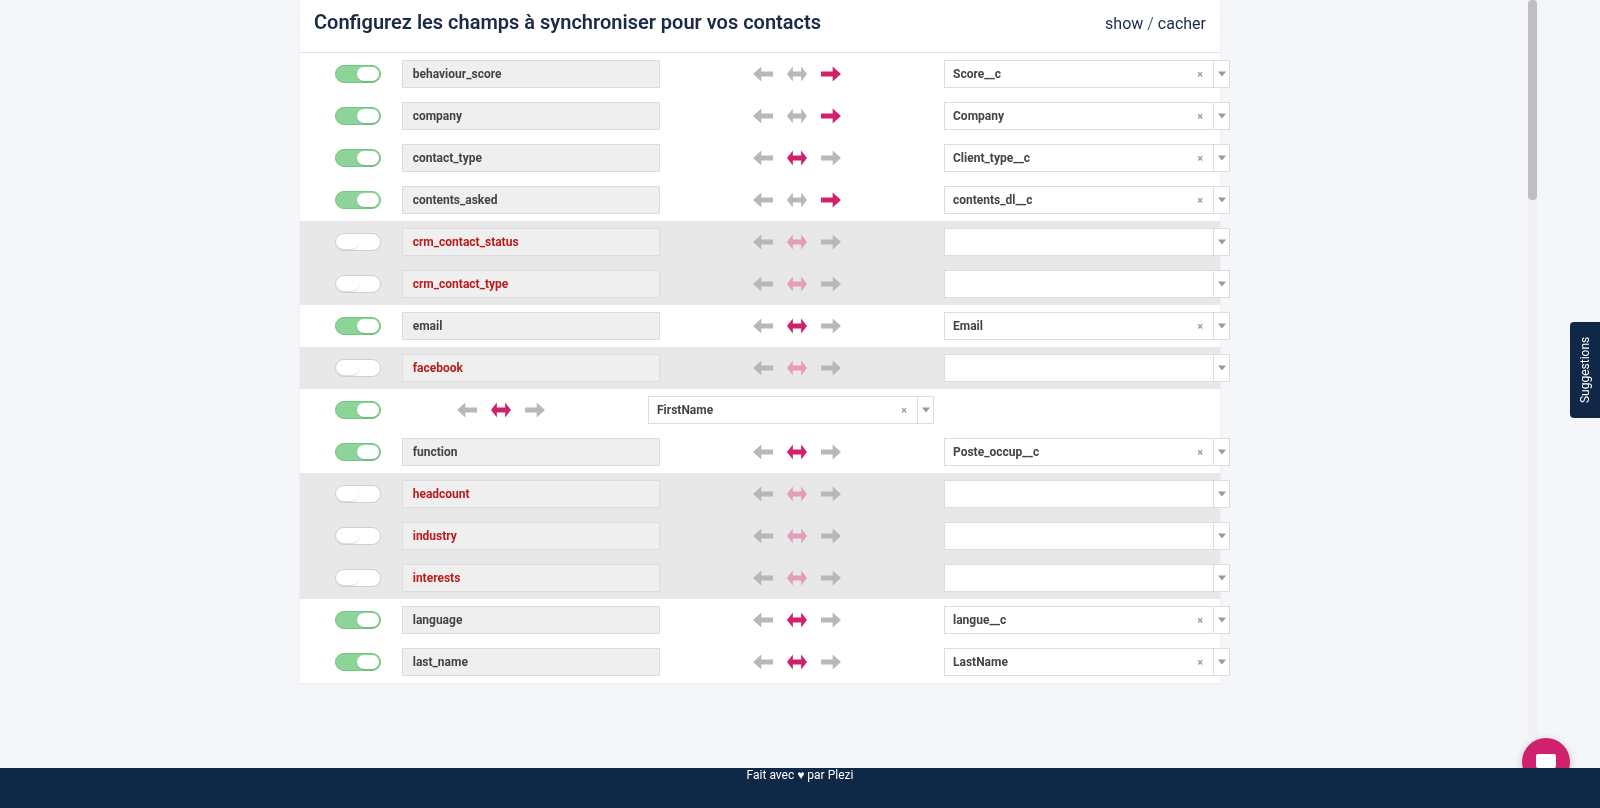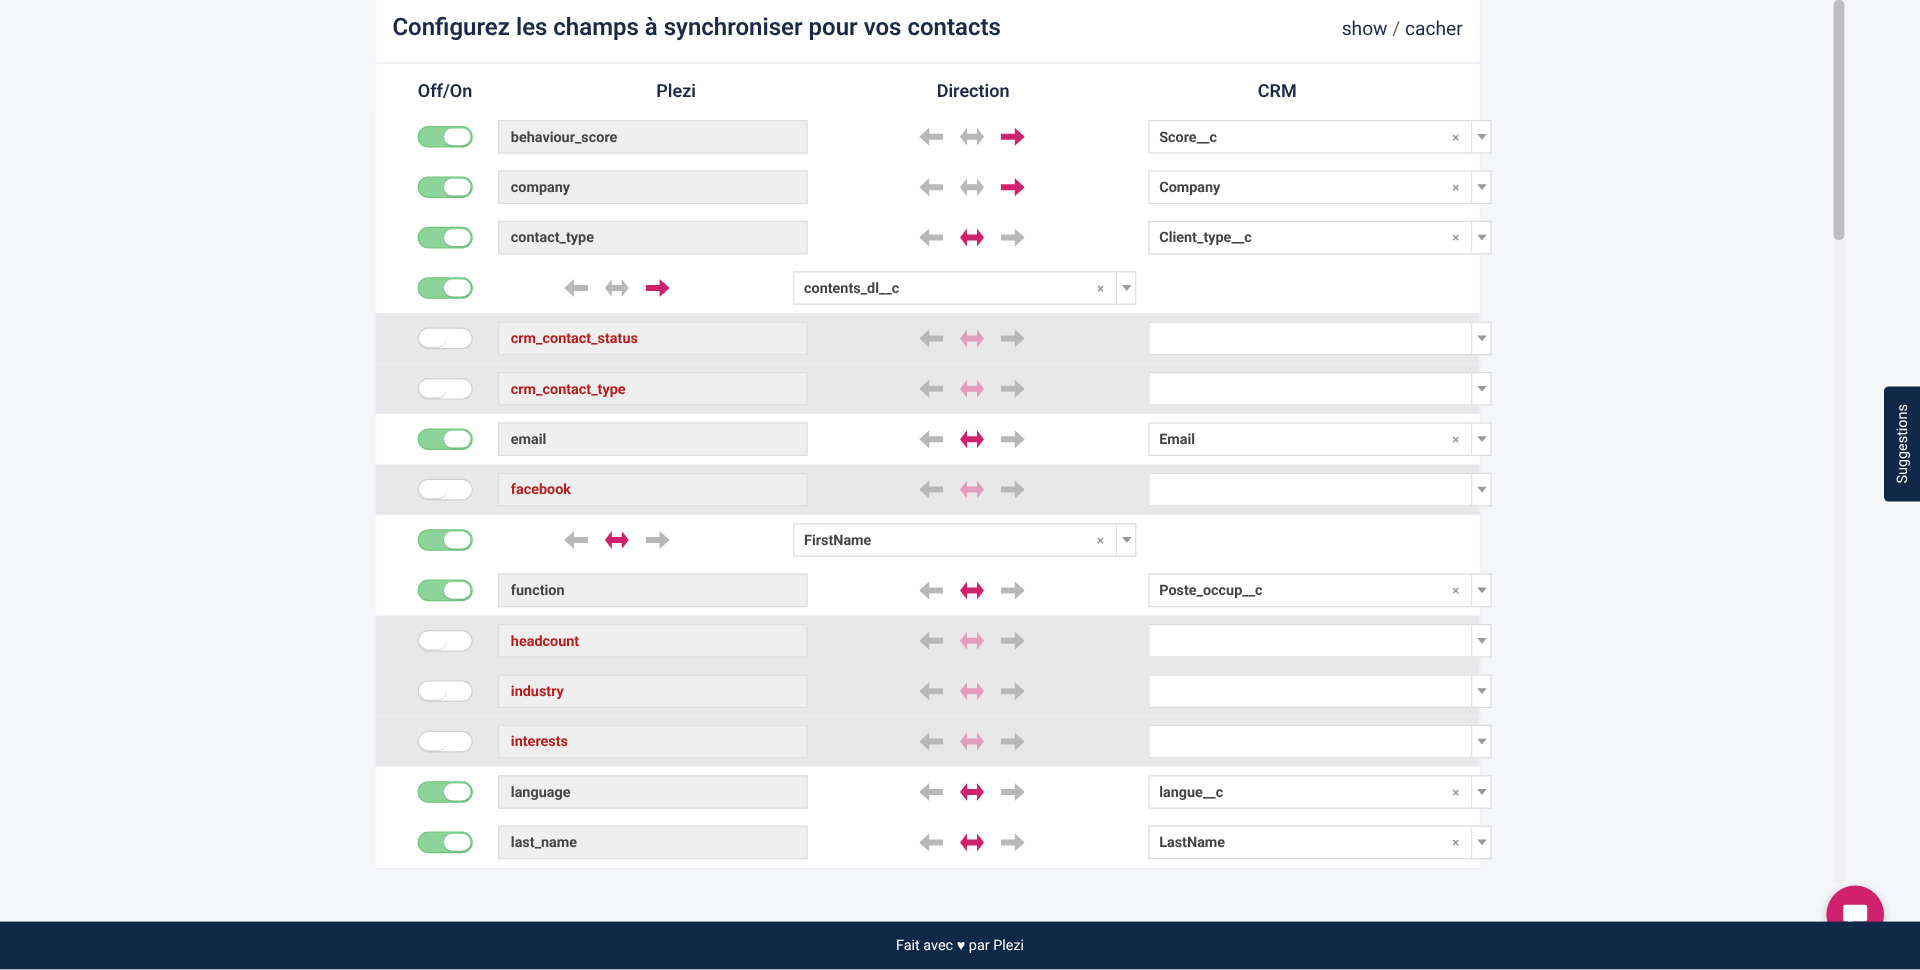--- a/index.html
+++ b/index.html
@@ -1,18 +1,18 @@
 <!DOCTYPE html>
 <html><head>
 <meta charset="utf-8">
 <style>
 * { box-sizing: border-box; margin: 0; padding: 0; }
 body { font-family: -apple-system, BlinkMacSystemFont, "Segoe UI", Roboto, Helvetica, Arial, sans-serif; background: #f4f6f9; color: #333; font-size: 13px; overflow-x: hidden; }
 .page { width: 1600px; height: 808px; position: relative; background: #f4f6f9; }
-.main-card { position: absolute; left: 313px; top: 0; width: 920px; background: #fff; box-shadow: 0 1px 3px rgba(0,0,0,.06); }
+.main-card { position: absolute; left: 300px; top: 0; width: 920px; background: #fff; box-shadow: 0 1px 3px rgba(0,0,0,.06); }
 .header-row { display: flex; align-items: baseline; justify-content: space-between; padding: 10px 14px 18px 14px; border-bottom: 1px solid #e5e5e5; }
 .title { font-size: 20px; font-weight: 600; color: #1a2a47; }
 .show-hide { font-size: 16px; color: #666; }
 .show-hide a { color: #1a2a47; text-decoration: none; cursor: pointer; }
 
 .col-headers { display: flex; padding: 14px 14px 8px 14px; color: #1a2a47; font-size: 15px; font-weight: 600; }
 .col-onoff { width: 88px; text-align: center; }
 .col-plezi { width: 298px; text-align: center; }
 .col-dir { width: 198px; text-align: center; }
 .col-crm { width: 310px; text-align: center; }
@@ -38,21 +38,21 @@
 .arrow-active { fill: #d0216c; }
 .arrow-dim { fill: #e49ebc; }
 
 .crm-select { display: flex; width: 334px; height: 28px; }
 .crm-body { flex: 1; border: 1px solid #ddd; background: #fff; display: flex; align-items: center; justify-content: space-between; padding: 0 8px; font-size: 12px; color: #444; margin-left: 48px; }
 .crm-clear { color: #999; font-size: 11px; cursor: pointer; padding: 0 2px; }
 .crm-caret { width: 16px; border: 1px solid #ddd; border-left: none; background: #fff; display: flex; align-items: center; justify-content: center; cursor: pointer; }
 .crm-caret svg { width: 8px; height: 6px; fill: #999; }
 .row.disabled .crm-body { color: #aaa; }
 
-.footer { position: absolute; left: 0; bottom: 0; width: 100%; height: 40px; background: #0f2847; color: #fff; display: flex; align-items: center; justify-content: center; font-size: 12px; }
+.footer { position: absolute; left: 0; bottom: 0; width: 100%; height: 40px; background: #0f2847; color: #fff; display: flex; align-items: flex-start; justify-content: center; font-size: 12px; }
 .footer .heart { color: #fff; margin: 0 3px; }
 
 .suggestions-tab { position: absolute; right: 0; top: 322px; width: 30px; height: 96px; background: #0f2847; color: #fff; display: flex; align-items: center; justify-content: center; writing-mode: vertical-rl; transform: rotate(180deg); font-size: 12px; cursor: pointer; border-radius: 0 4px 4px 0; }
 
 .chat-bubble { position: absolute; right: 30px; bottom: 22px; width: 48px; height: 48px; border-radius: 50%; background: #d0216c; display: flex; align-items: center; justify-content: center; cursor: pointer; box-shadow: 0 2px 8px rgba(0,0,0,.2); }
 .chat-bubble svg { width: 24px; height: 24px; fill: #fff; }
 
 .scrollbar-track { position: absolute; right: 63px; top: 0; width: 9px; height: 736px; background: #f0f0f0; }
 .scrollbar-thumb { position: absolute; left: 0; top: 0; width: 9px; height: 200px; background: #bfbfbf; border-radius: 4px; }
 </style>
@@ -62,26 +62,20 @@
 <div class="page">
   <div class="main-card">
 
     <div class="header-row">
       <div class="title">Configurez les champs à synchroniser pour vos contacts</div>
       <div class="show-hide">
         <a>show</a><span> / </span><a>cacher</a>
       </div>
     </div>
 
-    <div class="col-headers">
-      <div class="col-onoff">Off/On</div>
-      <div class="col-plezi">Plezi</div>
-      <div class="col-dir">Direction</div>
-      <div class="col-crm">CRM</div>
-    </div>
 
     <div id="rows">
         <div class="row">
           <div class="col-onoff">
             <div class="toggle on">
               <div class="knob"></div>
             </div>
           </div>
           <div class="col-plezi">
             <div class="plezi-field">behaviour_score</div>
@@ -201,20 +195,23 @@
                 </svg>
               </div>
             </div>
           </div>
         </div>
         <div class="row">
           <div class="col-onoff">
             <div class="toggle on">
               <div class="knob"></div>
             </div>
+          </div>
+          <div class="col-plezi">
+            <div class="plezi-field">contents_asked</div>
           </div>
           <div class="col-dir">
             <div class="dir-group">
               <div class="dir-arrow">
                 <svg viewBox="0 0 24 18">
                   <path class="arrow-inactive" d="M10 0 L0 9 L10 18 L10 12 L24 12 L24 6 L10 6 Z"></path>
                 </svg>
               </div>
               <div class="dir-arrow">
                 <svg viewBox="0 0 24 18">

